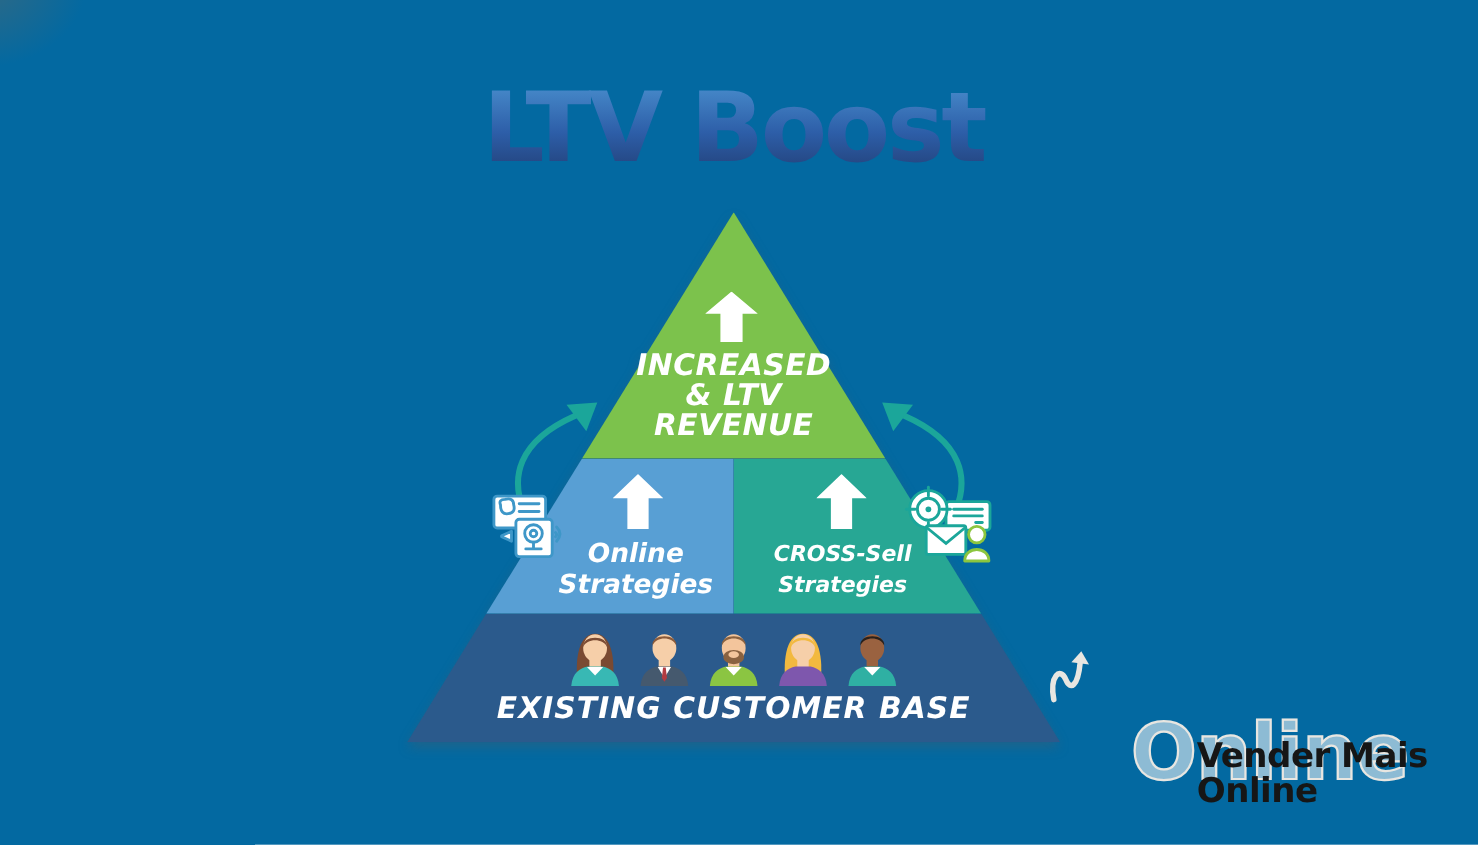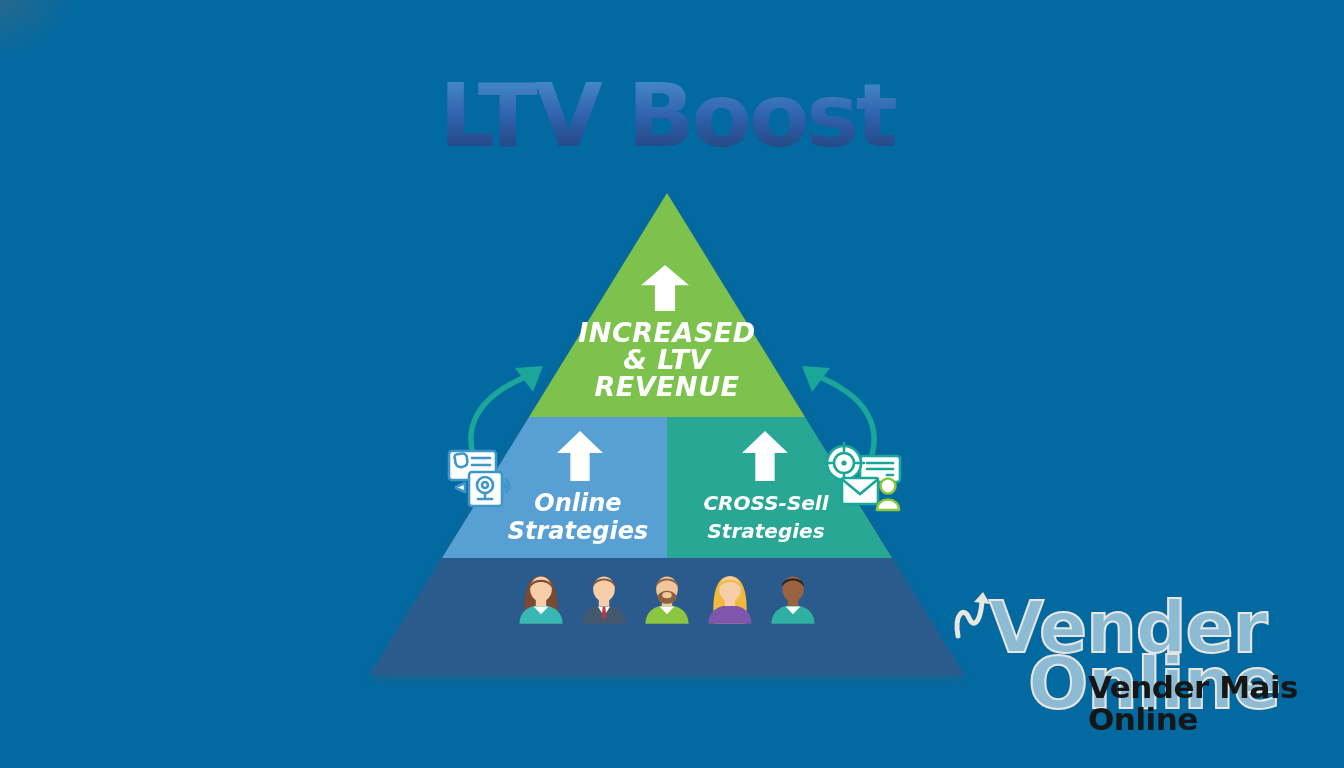--- a/index.html
+++ b/index.html
@@ -77,21 +77,20 @@
 <div class="canvas">
 
   <div class="corner-shade"></div>
 
   <h1 class="title">LTV Boost</h1>
 
   <svg class="wm-logo" width="40" height="52" viewBox="0 0 40 52">
     <path d="M6 46 C2 24 12 16 17 28 C21 38 28 34 30 12"></path>
     <polygon points="22,12 31,2 38,14"></polygon>
   </svg>
-  <div class="wm wm-1">Vender</div>
   <div class="wm wm-2">Online</div>
 
   <div class="pyramid">
     <div class="sec sec-top"></div>
     <div class="sec sec-ml"></div>
     <div class="sec sec-mr"></div>
     <div class="sec sec-bot"></div>
 
     <div class="block-arrow arrow-top"></div>
     <div class="block-arrow arrow-ml"></div>
@@ -146,20 +145,21 @@
         </svg>
         <svg viewBox="0 0 60 64" width="52" height="62">
           <rect x="24" y="29" width="12" height="15" fill="#9a6240"></rect>
           <ellipse cx="30" cy="24" rx="12.5" ry="14.5" fill="#9a6240"></ellipse>
           <path d="M5 64 C6 50 14 45.5 22 43.5 L38 43.5 C46 45.5 54 50 55 64 Z" fill="#2fb0a3"></path>
           <path d="M21.5 44 L30 53 L38.5 44 Z" fill="#ffffff"></path>
           <path d="M17.5 21.5 C16 8.5 44 8.5 42.5 21.5 C38.5 11.5 21.5 11.5 17.5 21.5 Z" fill="#2a211c"></path>
         </svg>
       </div>
 
+    <div class="label label-bot">EXISTING CUSTOMER BASE</div>
   </div>
 
   <svg class="curve curve-left" width="110" height="120" viewBox="0 0 110 120">
     <path d="M26 112 C4 72 18 38 68 16"></path>
     <polygon points="88,4 60,6 78,30"></polygon>
   </svg>
   <svg class="curve curve-right" width="110" height="120" viewBox="0 0 110 120">
     <path d="M84 112 C106 72 92 38 42 16"></path>
     <polygon points="22,4 50,6 32,30"></polygon>
   </svg>

